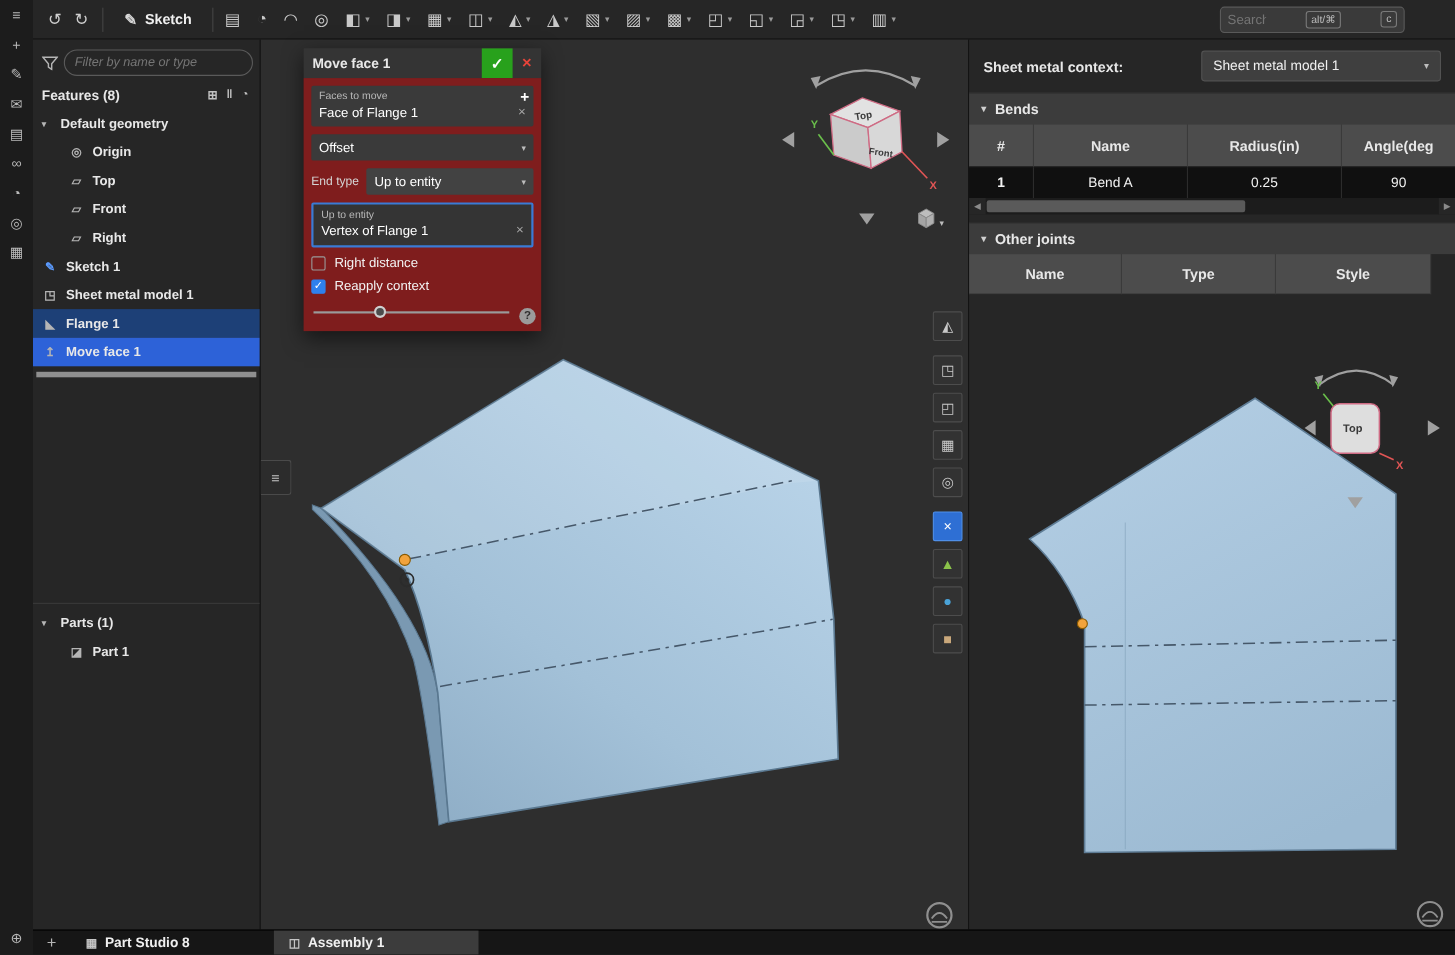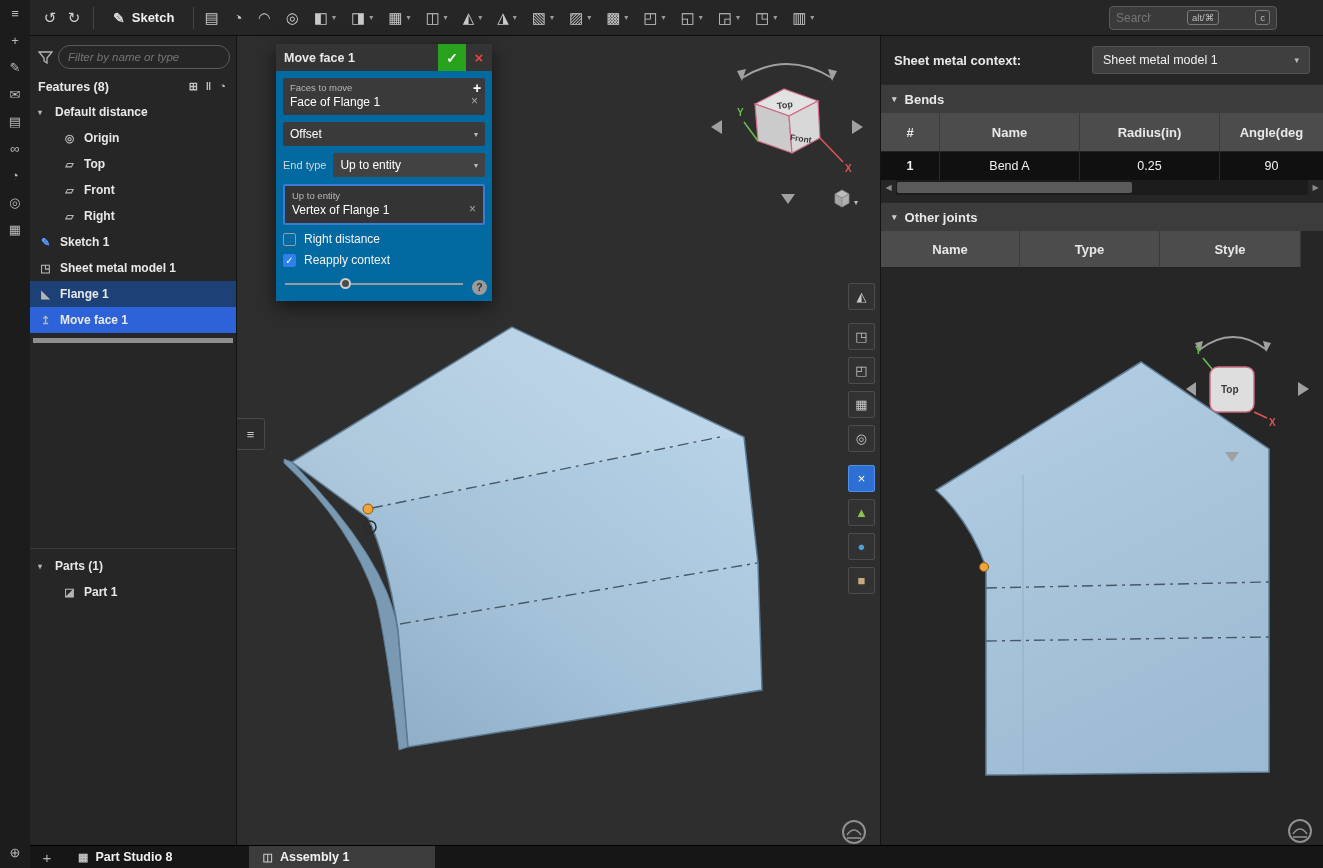--- a/index.html
+++ b/index.html
@@ -53,21 +53,21 @@
   .rollback { height:5px; background:#8f8f8f; margin:5px 3px 0 3px; }
   .parts-section { position:absolute; left:0; right:0; top:512px; border-top:1px solid #3a3a3a; padding-top:4px; }
   .sketch-ic { color:#5b9bff !important; }
   
   .dialog { position:absolute; left:276px; top:44px; width:216px; z-index:30;
     box-shadow:0 6px 18px rgba(0,0,0,.55); }
   .dlg-header { height:27px; background:#343434; display:flex; align-items:stretch; }
   .dlg-title { flex:1; display:flex; align-items:center; padding-left:8px; font-weight:bold; font-size:12.5px; }
   .dlg-ok { width:28px; background:#28a11c; color:#fff; display:flex; align-items:center; justify-content:center; font-size:14px; font-weight:bold; }
   .dlg-cancel { width:26px; color:#e8443a; display:flex; align-items:center; justify-content:center; font-size:15px; font-weight:bold; }
-  .dlg-body { background:#0369a1; padding:7px 7px 6px; display:flex; flex-direction:column; gap:7px; position:relative; }
+  .dlg-body { background:#7f1d1d; padding:7px 7px 6px; display:flex; flex-direction:column; gap:7px; position:relative; }
   .fieldbox { background:#3a3a3a; border-radius:2px; padding:4px 7px 6px; position:relative; }
   .fieldbox .mini { font-size:9.5px; color:#b8b8b8; }
   .fieldbox .val { font-size:12px; color:#fff; margin-top:2px; }
   .fieldbox .clear { position:absolute; right:7px; bottom:7px; color:#a8a8a8; font-size:12px; }
   .active-box { border:2px solid #3a7bd5; background:#343434; }
   .selectbox { background:#3a3a3a; height:24px; display:flex; align-items:center; padding:0 7px;
     font-size:12px; color:#fff; border-radius:2px; }
   .sb-chev { margin-left:auto; font-size:8px; color:#bdbdbd; }
   .endtype-row { display:flex; align-items:center; gap:7px; }
   .endtype-label { font-size:11px; color:#d5d5d5; white-space:nowrap; }
@@ -242,21 +242,21 @@
     </div>
     <div class="features-row">
       <span class="flabel">Features (8)</span>
       <span class="spacer"></span>
       <span class="fr-ic">⊞</span>
       <span class="fr-ic">‖</span>
       <span class="fr-ic">◔</span>
     </div>
     <div class="tree-row">
       <span class="t-chev">▾</span>
-      <span>Default distance</span>
+      <span>Default geometry</span>
     </div>
     <div class="tree-row lv1">
       <span class="t-ic">◎</span>
       <span>Origin</span>
     </div>
     <div class="tree-row lv1">
       <span class="t-ic">▱</span>
       <span>Top</span>
     </div>
     <div class="tree-row lv1">

